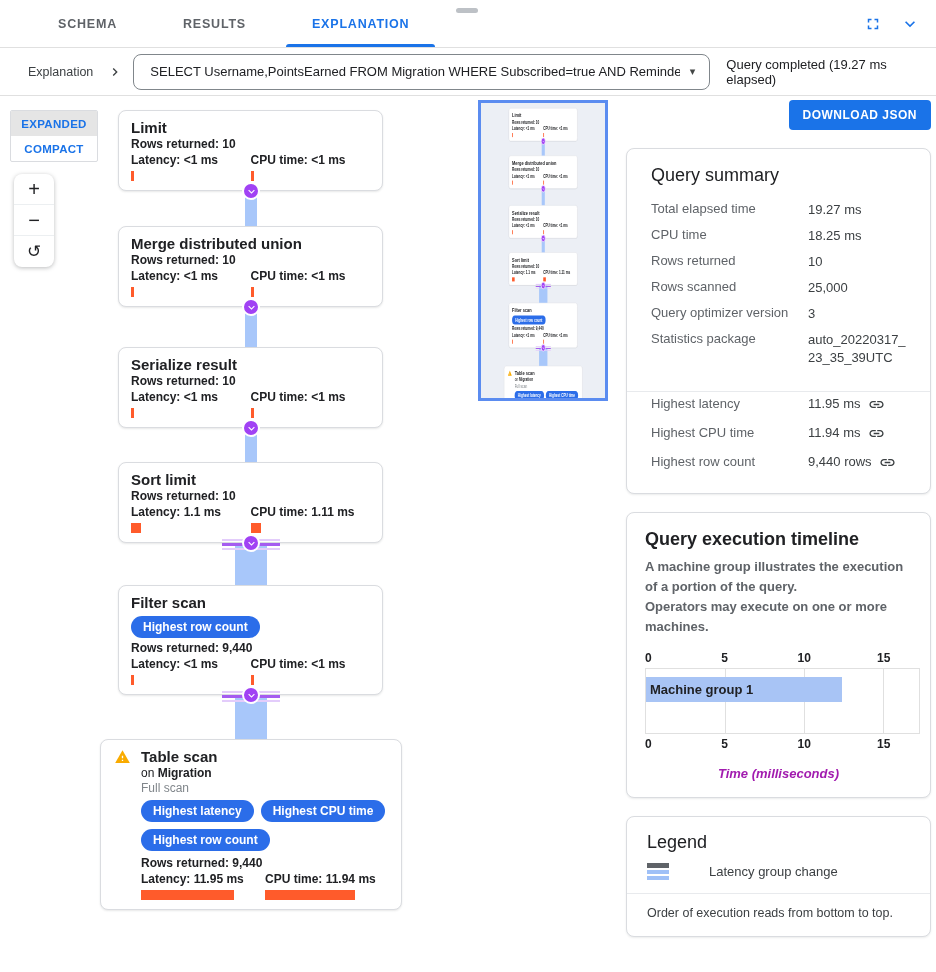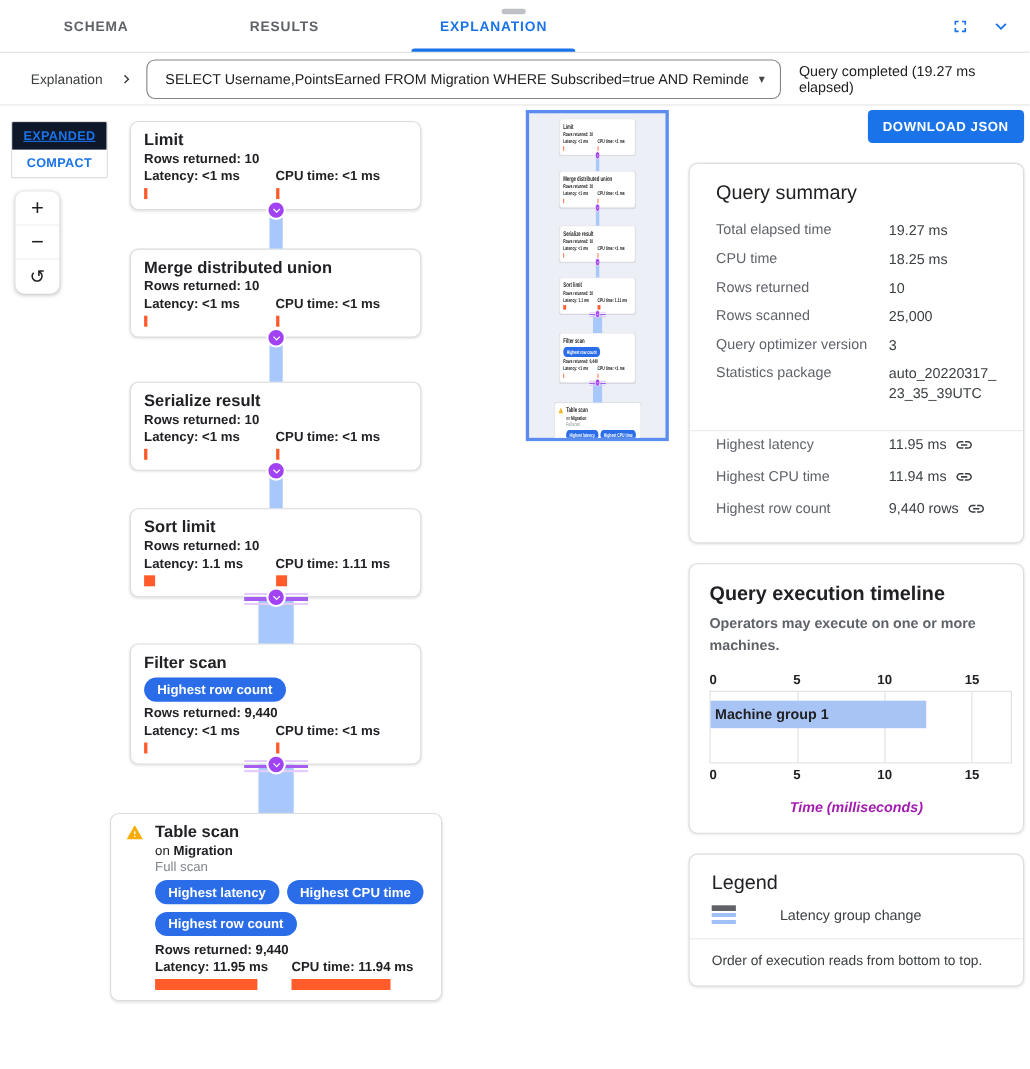--- a/index.html
+++ b/index.html
@@ -5,21 +5,21 @@
   * { box-sizing: border-box; margin: 0; padding: 0; }
   html,body { background:#fff; }
   body {
     width: 936px; height: 972px; position: relative; overflow: hidden;
     font-family: "Liberation Sans", sans-serif; color:#202124;
   }
   
   .drag-handle { position:absolute; top:8px; left:456px; width:22px; height:5px;
     border-radius:3px; background:#bdc1c6; }
   .tabs-bar { position:absolute; top:0; left:0; right:0; height:48px;
-    border-bottom:1px solid #e0e0e0; display:flex; align-items:stretch; padding-left:32px;gap:44px; }
+    border-bottom:1px solid #e0e0e0; display:flex; align-items:stretch; padding-left:32px; }
   .tab { display:flex; align-items:center; padding:0 26px; font-size:12.5px; font-weight:bold;
     letter-spacing:.8px; color:#5f6368; position:relative; cursor:pointer; margin-right:14px; }
   .tab.active { color:#1a73e8; }
   .tab.active::after { content:""; position:absolute; left:0; right:0; bottom:0; height:3px;
     background:#1a73e8; border-radius:3px 3px 0 0; }
   .tabs-icons { margin-left:auto; display:flex; align-items:center; gap:18px; padding-right:16px; }
   .tabs-icons svg { display:block; }
   
   .query-bar { position:absolute; top:48px; left:0; right:0; height:48px;
     border-bottom:1px solid #e0e0e0; display:flex; align-items:center; }
@@ -30,21 +30,21 @@
   .query-select .qtext { flex:1; font-size:13px; color:#202124; white-space:nowrap; overflow:hidden; }
   .query-select .caret { font-size:11px; color:#444746; margin-left:10px; }
   .query-status { margin-left:16px; font-size:13px; color:#202124; }
   
   .main { position:absolute; top:96px; left:0; right:0; bottom:0; background:#fff; }
   
   .view-toggle { position:absolute; left:10px; top:14px; width:88px; border:1px solid #dadce0;
     background:#fff; border-radius:2px; overflow:hidden; }
   .view-toggle .opt { height:25px; display:flex; align-items:center; justify-content:center;
     font-size:11.5px; font-weight:bold; letter-spacing:.3px; color:#1a73e8; cursor:pointer; }
-  .view-toggle .opt.selected { background:#0f172a;text-decoration:underline; }
+  .view-toggle .opt.selected { background:#e5e5e5; }
   .zoom-box { position:absolute; left:14px; top:78px; width:40px; background:#fff;
     border-radius:8px; box-shadow:0 1px 4px rgba(60,64,67,.35); overflow:hidden; }
   .zoom-btn { height:31px; display:flex; align-items:center; justify-content:center;
     font-size:20px; color:#202124; cursor:pointer; border-bottom:1px solid #eceff1; }
   .zoom-btn:last-child { border-bottom:none; font-size:17px; }
   
   .flowchart { position:absolute; left:100px; top:14px; width:302px; }
   .node { width:265px; margin-left:18px; background:#fff; border:1px solid #dadce0;
     border-radius:8px; padding:7px 12px 9px; box-shadow:0 1px 2px rgba(60,64,67,.12); cursor:pointer; }
   .node.wide { width:302px; margin-left:0; }
@@ -559,20 +559,21 @@
               </span>
           </span>
         </div>
       </div>
     </div>
 
     <div class="card">
       <div class="card-pad" style="padding:14px 18px 16px;font-weight:bold;">
         <div class="card-title">Query execution timeline</div>
         <div class="tl-desc">
+          <div>A machine group illustrates the execution of a portion of the query.</div>
           <div>Operators may execute on one or more machines.</div>
         </div>
         <div class="tl-chart">
           <div class="axis-row">
             <span class="t0">0</span>
               <span class="t1">5</span>
               <span class="t2">10</span>
               <span class="t3">15</span>
           </div>
           <div class="plot">

